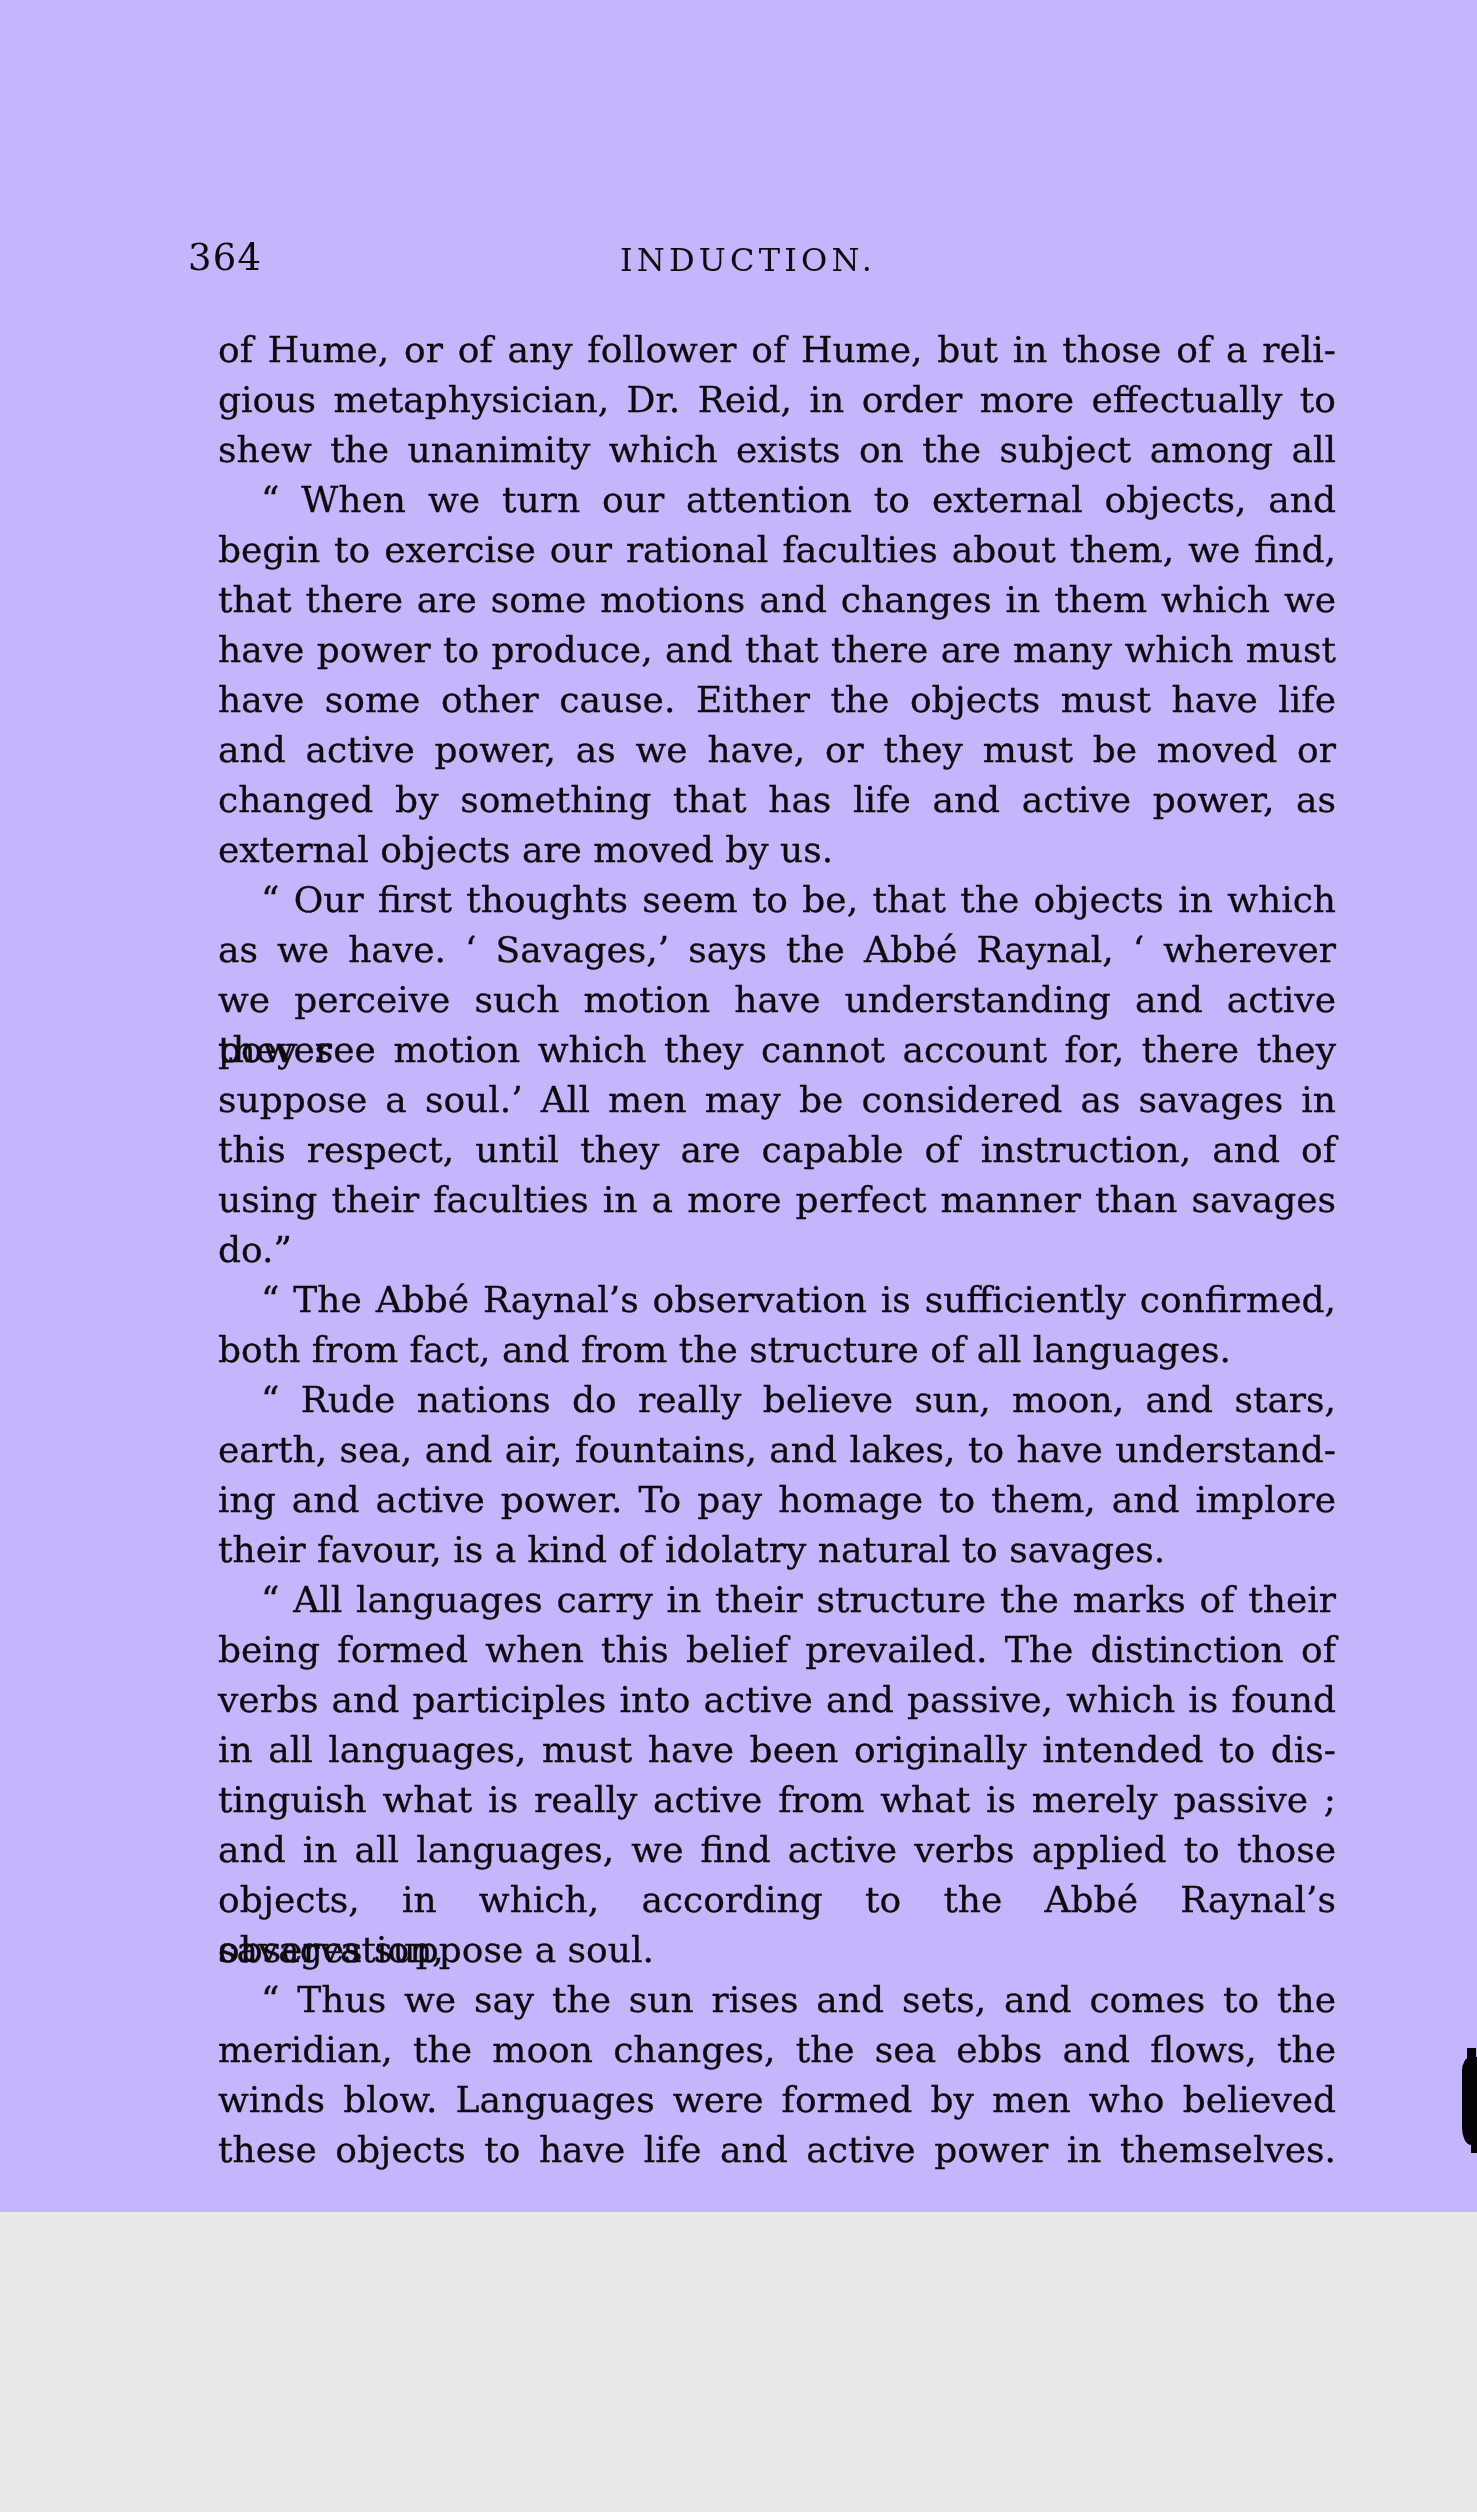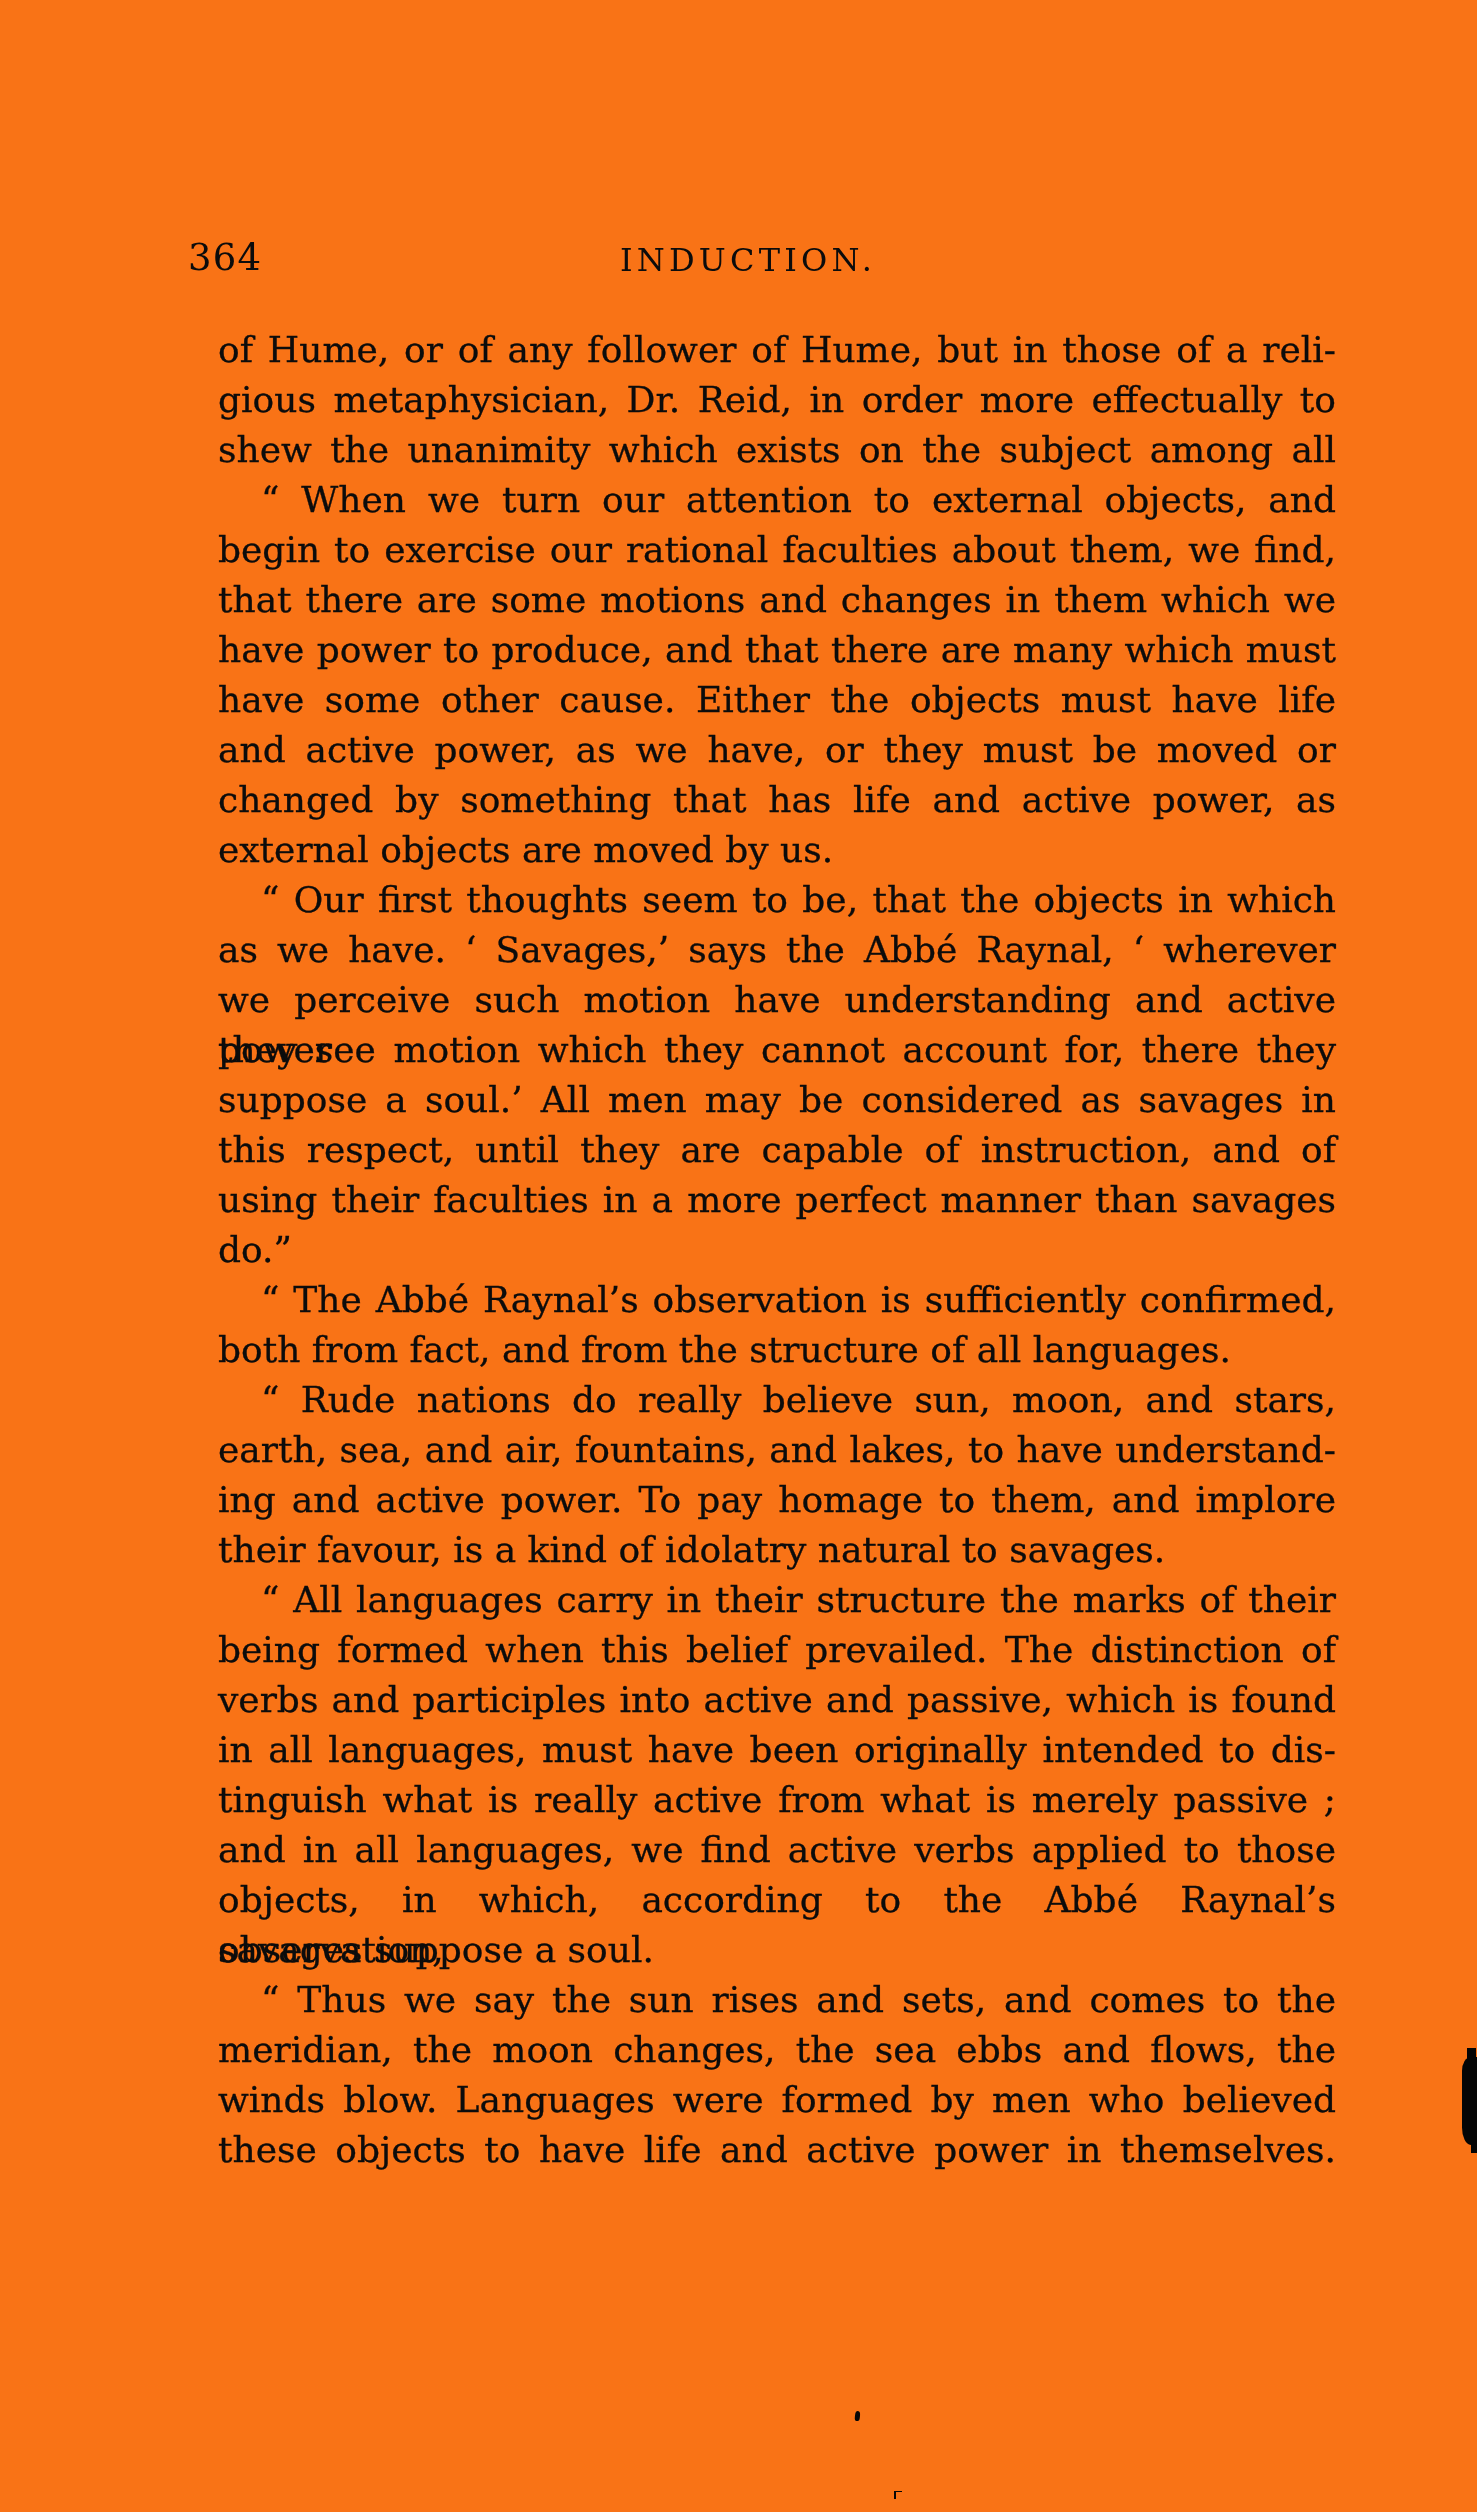--- a/index.html
+++ b/index.html
@@ -1,20 +1,20 @@
 <!DOCTYPE html>
 <html style="font-size:9.5px"><head>
 <meta charset="utf-8">
 <style>
   html, body { margin: 0; padding: 0; background: #e8e8e8; }
   .page {
     position: relative;
     width: 1478px;
-    height: 2512px;
-    background: #f97316;
+    height: 2212px;
+    background: #c4b5fd;
     color: #0c0c0c;
     font-family: "DejaVu Serif", "Liberation Serif", serif;
     overflow: hidden;
   }
   .header {
     position: absolute;
     top: 238px;
     left: 0;
     width: 100%;
     height: 48px;

